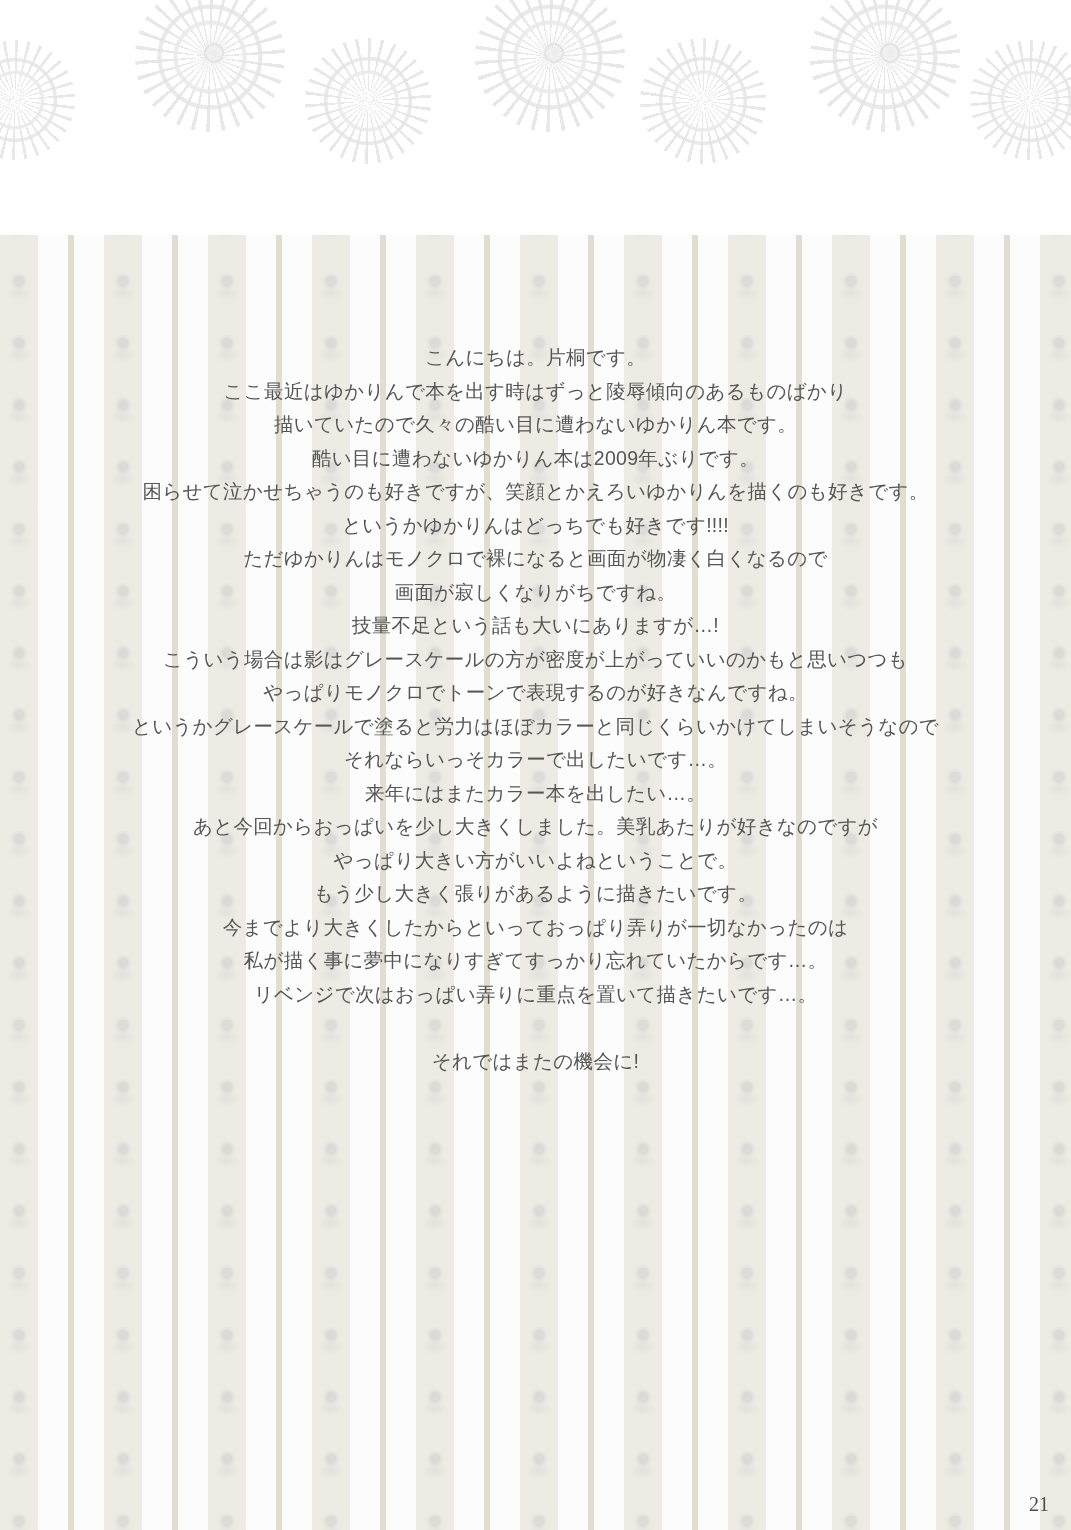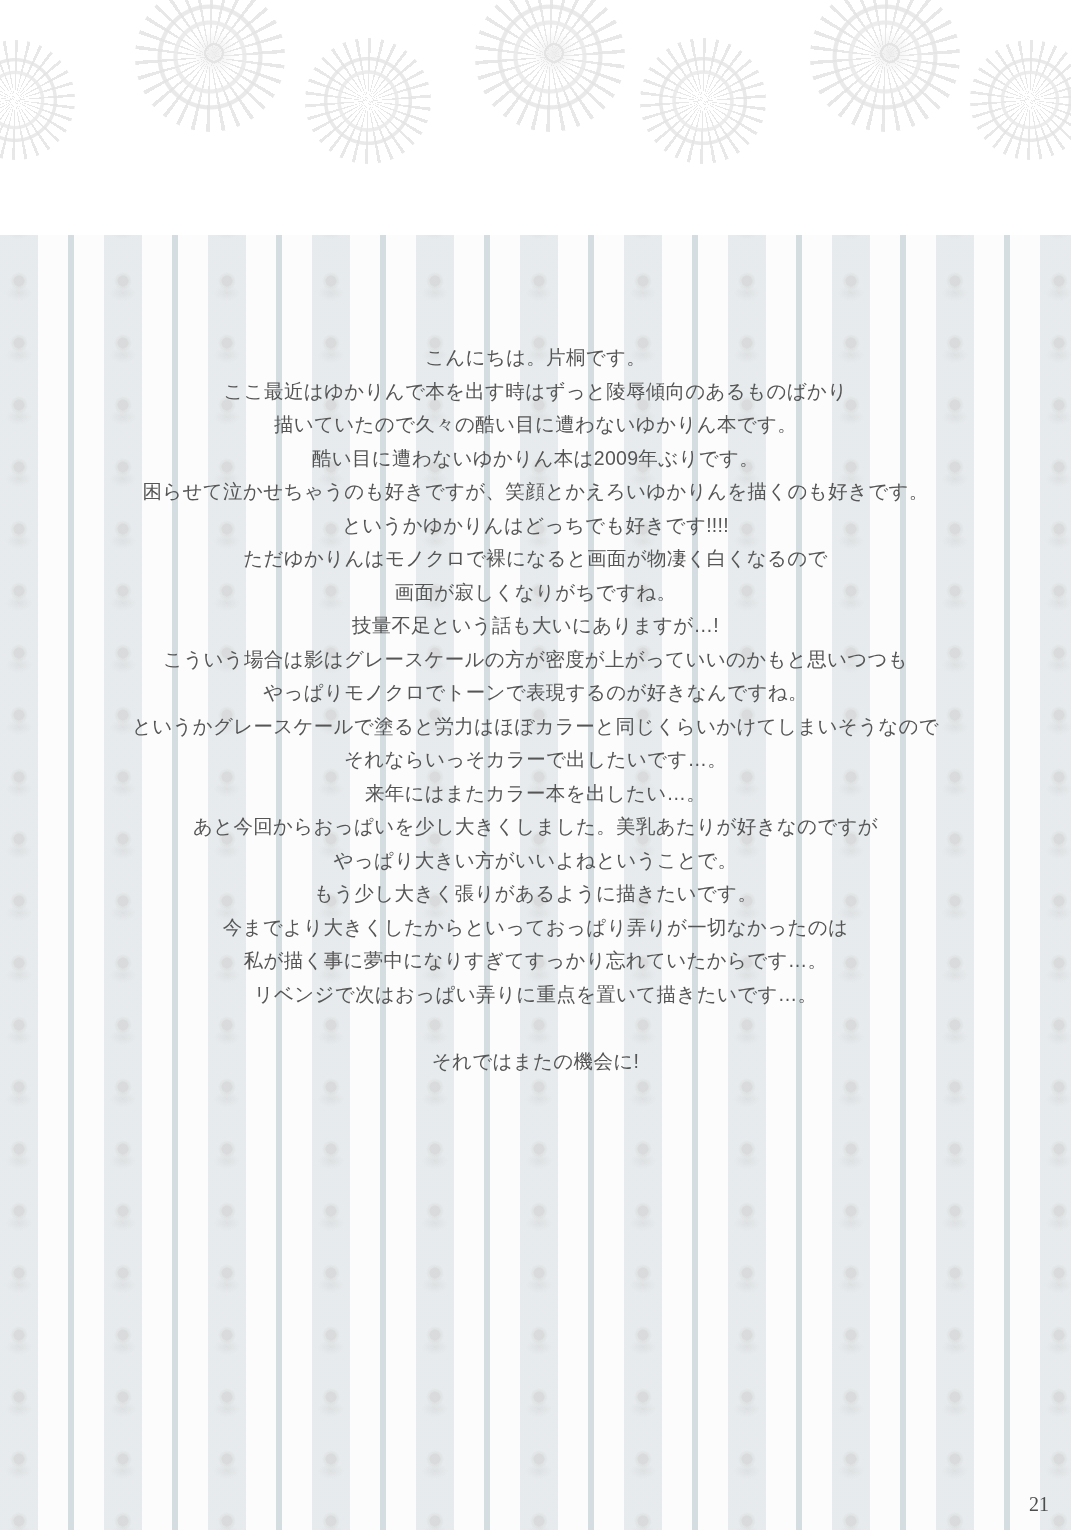--- a/index.html
+++ b/index.html
@@ -8,21 +8,21 @@
     background: #ffffff;
   }
   body {
     font-family: "Liberation Sans", sans-serif;
   }
   #page {
     position: relative;
     width: 1071px;
     height: 1530px;
     overflow: hidden;
-    background: #7dd3fc;
+    background: #fde047;
   }
 
   
   #stripes {
     position: absolute;
     left: 0;
     top: 0;
     width: 1071px;
     height: 1530px;
     background-image:

